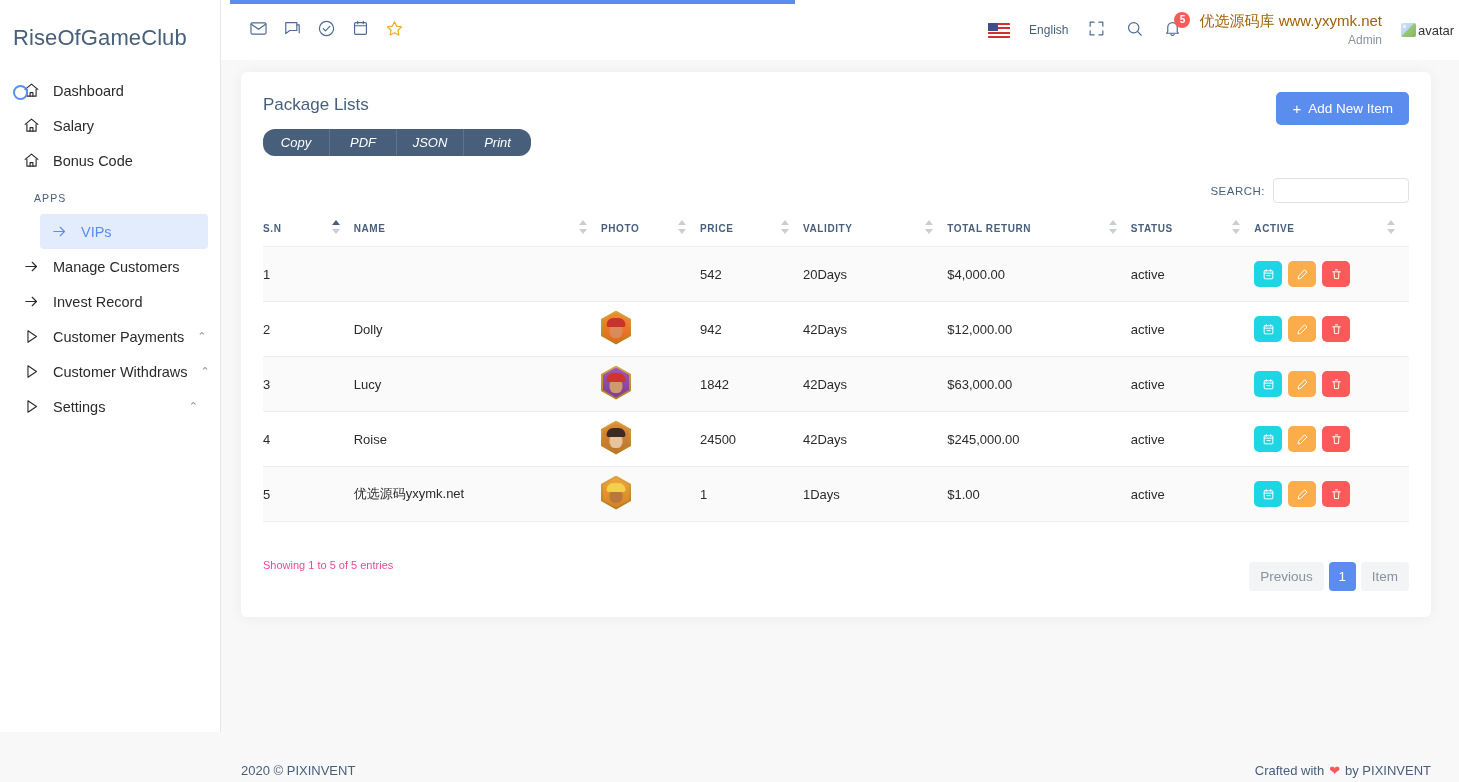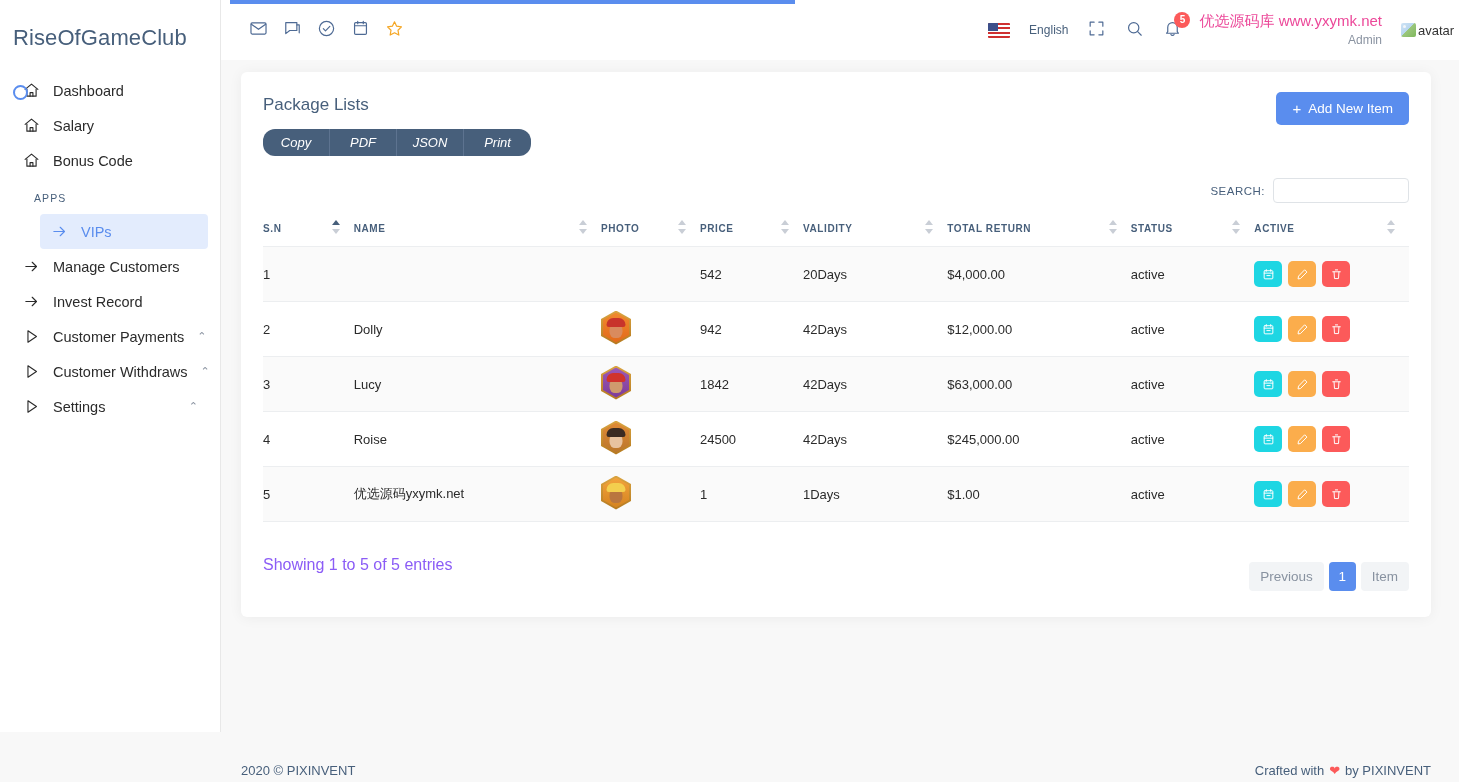--- a/index.html
+++ b/index.html
@@ -72,21 +72,21 @@
   .lang { font-size: 12px; color: #475f7b; }
   .bell-wrap { position: relative; }
   .badge {
     position: absolute; top: -7px; right: -8px;
     min-width: 16px; height: 16px; border-radius: 50%;
     background: #fc5a5a; color: #fff; font-size: 10px;
     display: flex; align-items: center; justify-content: center;
     padding: 0 3px; font-weight: 600;
   }
   .user-block { text-align: right; line-height: 1.12; margin-left: -2px; }
-  .user-name { font-size: 15px; color: #ec4899; white-space: nowrap; }
+  .user-name { font-size: 15px; color: #a16207; white-space: nowrap; }
   .user-role { font-size: 12px; color: #8a93a1; }
   .avatar-broken {
     width: 40px; height: 28px; border-radius: 6px;
     background: #fff; display: flex; align-items: center; gap: 2px;
     font-size: 13px; color: #333; overflow: visible; white-space: nowrap;
   }
   .brokenimg {
     width: 15px; height: 14px; flex: 0 0 15px; border-radius: 2px;
     background: linear-gradient(135deg,#cfe3f5 0%,#b9d7ef 45%,#9cc77e 46%,#7fb85c 100%);
     position: relative;
@@ -170,21 +170,21 @@
     transform: translateX(-50%); border-radius: 9px 9px 3px 3px;
   }
   .act-btns { display: flex; gap: 6px; }
   .act {
     width: 28px; height: 26px; border-radius: 5px; border: none; cursor: pointer;
     display: flex; align-items: center; justify-content: center;
   }
   .act svg { width: 13px; height: 13px; fill: none; stroke: #fff; stroke-width: 1.8; stroke-linecap: round; stroke-linejoin: round; }
 
   .tfoot { display: flex; align-items: center; margin-top: 16px; }
-  .entries-info { font-size: 16px; color: #8b5cf6; }
+  .entries-info { font-size: 11px; color: #ec4899; }
   .pagination { margin: 24px 0 0 auto; display: flex; gap: 5px; }
   .page-btn {
     min-width: 27px; height: 29px; padding: 0 11px; border-radius: 4px;
     background: #f2f4f6; color: #8892a0; font-size: 13.5px;
     display: flex; align-items: center; justify-content: center; cursor: pointer;
   }
   .page-btn.num { padding: 0; min-width: 27px; }
   .page-btn.active { background: #5a8dee; color: #fff; }
 
   

